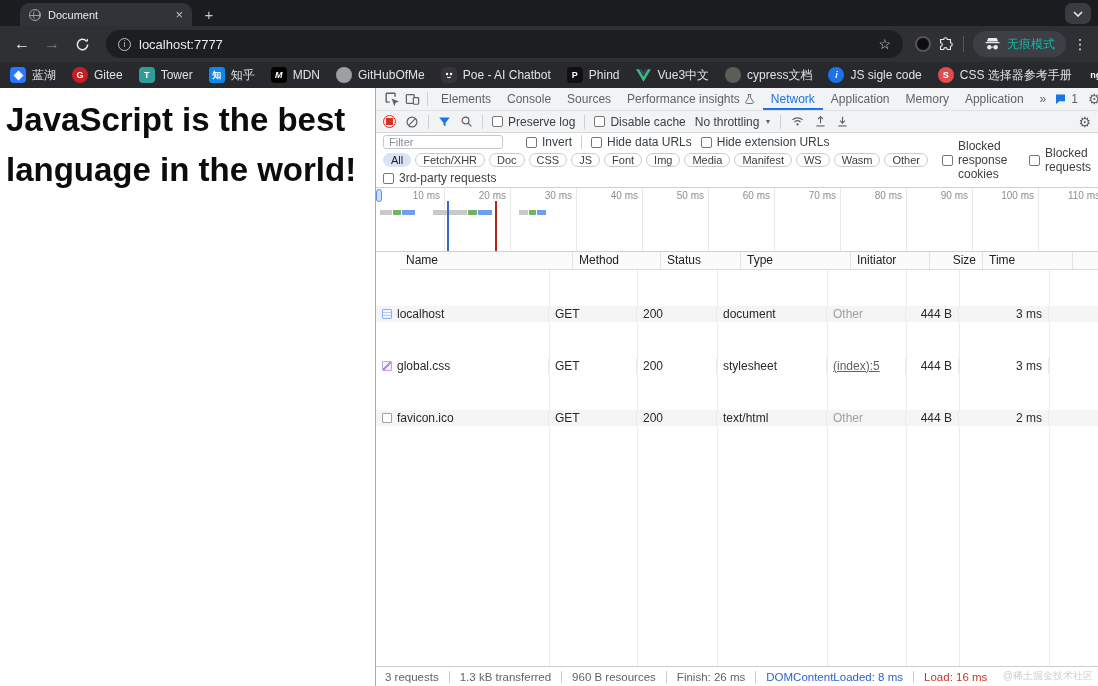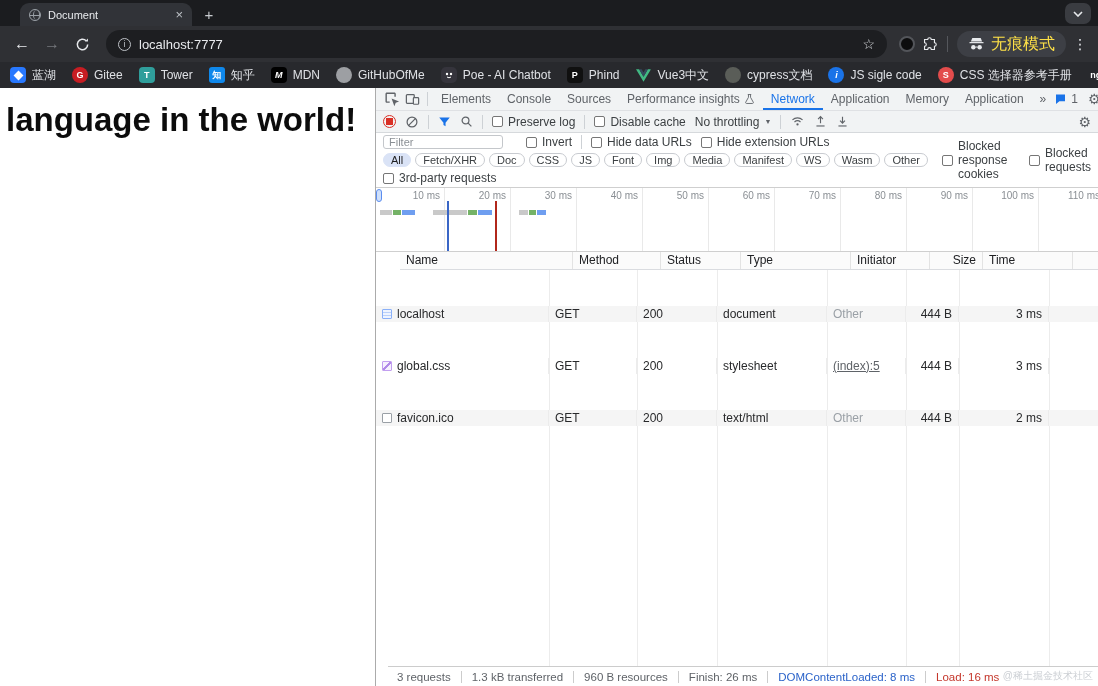--- a/index.html
+++ b/index.html
@@ -30,21 +30,21 @@
           display:flex; align-items:center; padding:0 12px; gap:8px; min-width:0; }
   .info-ic { width:13px; height:13px; border:1.3px solid #bdc1c6; border-radius:50%; color:#bdc1c6;
              font-size:9px; display:flex; align-items:center; justify-content:center; flex:none; font-style:normal;}
   .addr-text { flex:1; color:#e8eaed; font-size:13px; white-space:nowrap; overflow:hidden; }
   .star { color:#dadce0; font-size:14px; flex:none; }
   .profile-dot { width:16px; height:16px; border-radius:50%; background:#0d0d0e; border:2px solid #53555a; flex:none; }
   .ext-ic { flex:none; display:flex; }
   .tb-sep { width:1px; height:16px; background:#55575c; margin:0 3px; flex:none; }
   .incog-pill { height:26px; background:#3d3f45; border-radius:13px; display:flex; align-items:center;
                 gap:6px; padding:0 11px; flex:none; }
-  .incog-label { color:#fde047; font-size:16px; white-space:nowrap; }
+  .incog-label { color:#14b8a6; font-size:12px; white-space:nowrap; }
   .kebab { color:#e8eaed; font-size:14px; width:16px; text-align:center; flex:none; }
 
   .bookmarks { position:absolute; top:62px; left:0; right:0; height:26px; background:#28292d;
                display:flex; align-items:center; padding:0 10px; gap:16px; overflow:hidden; }
   .bm { display:flex; align-items:center; gap:6px; flex:none; }
   .bm-label { color:#dfe1e5; font-size:12px; white-space:nowrap; }
   .bi { width:16px; height:16px; border-radius:4px; display:flex; align-items:center; justify-content:center;
         font-size:9px; font-weight:bold; color:#fff; flex:none; overflow:hidden; }
   .bi-lanhu { background:#2878ff; } .bi-lanhu i{ width:7px;height:7px;background:#fff;transform:rotate(45deg);display:block;}
   .bi-gitee { background:#c71d23; border-radius:50%; }
@@ -128,21 +128,21 @@
   .init-other { color:#9aa0a6; }
   .init-link { color:#5f6368; text-decoration:underline; }
   .fic { width:10px; height:10px; flex:none; border-radius:1px; }
   .ic-doc { border:1px solid #8ab0f8; background:repeating-linear-gradient(180deg,#eef4ff 0 2px,#b9d0fb 2px 3px); }
   .ic-css { border:1px solid #c29ff0; background:linear-gradient(135deg,#f6f0fe 42%,#b28ae8 42%,#b28ae8 58%,#f6f0fe 58%); }
   .ic-file { border:1px solid #9aa0a6; background:#fff; }
 
   .dt-grid { position:absolute; left:0; right:0; top:164px; bottom:20px; z-index:0; pointer-events:none; }
   .gl { position:absolute; top:0; bottom:0; width:1px; background:#ececec; }
 
-  .dt-summary { position:absolute; left:12px; right:0; bottom:0; height:20px; background:#fff;
+  .dt-summary { position:absolute; left:0; right:0; bottom:0; height:20px; background:#fff;
                 border-top:1px solid #ccc; display:flex; align-items:center; padding:0 9px;
                 font-size:11.5px; color:#5f6368; z-index:2; }
   .ssep { width:1px; height:12px; background:#ccc; margin:0 10px; flex:none; }
   .sum-dcl { color:#2b63c9; } .sum-load { color:#c5372c; }
   .watermark { position:absolute; right:5px; bottom:3px; font-size:10px; color:#a7adb5; opacity:.6; z-index:3; }
 
   svg { display:block; }
 </style>
 </head>
 <body>
@@ -261,20 +261,21 @@
     </div>
     <div class="bm">
       <span class="bi bi-es6">ng</span>
 
     </div>
 
   </div>
 
   <div class="content">
     <div class="page-heading">
+      <div>JavaScript is the best</div>
       <div>language in the world!</div>
     </div>
 
     <div class="devtools">
 
       <div class="dt-tabs">
         <span class="dt-ticon">
           <svg width="15" height="15" viewBox="0 0 16 16">
               <path d="M2 2h8v3h1.5V2c0-.8-.7-1.5-1.5-1.5H2C1.2.5.5 1.2.5 2v8c0 .8.7 1.5 1.5 1.5h3V10H2V2z" fill="#5f6368"></path>
               <path d="M7 7l8 3.2-3.6 1.3L10 15.3z" fill="#5f6368"></path>

